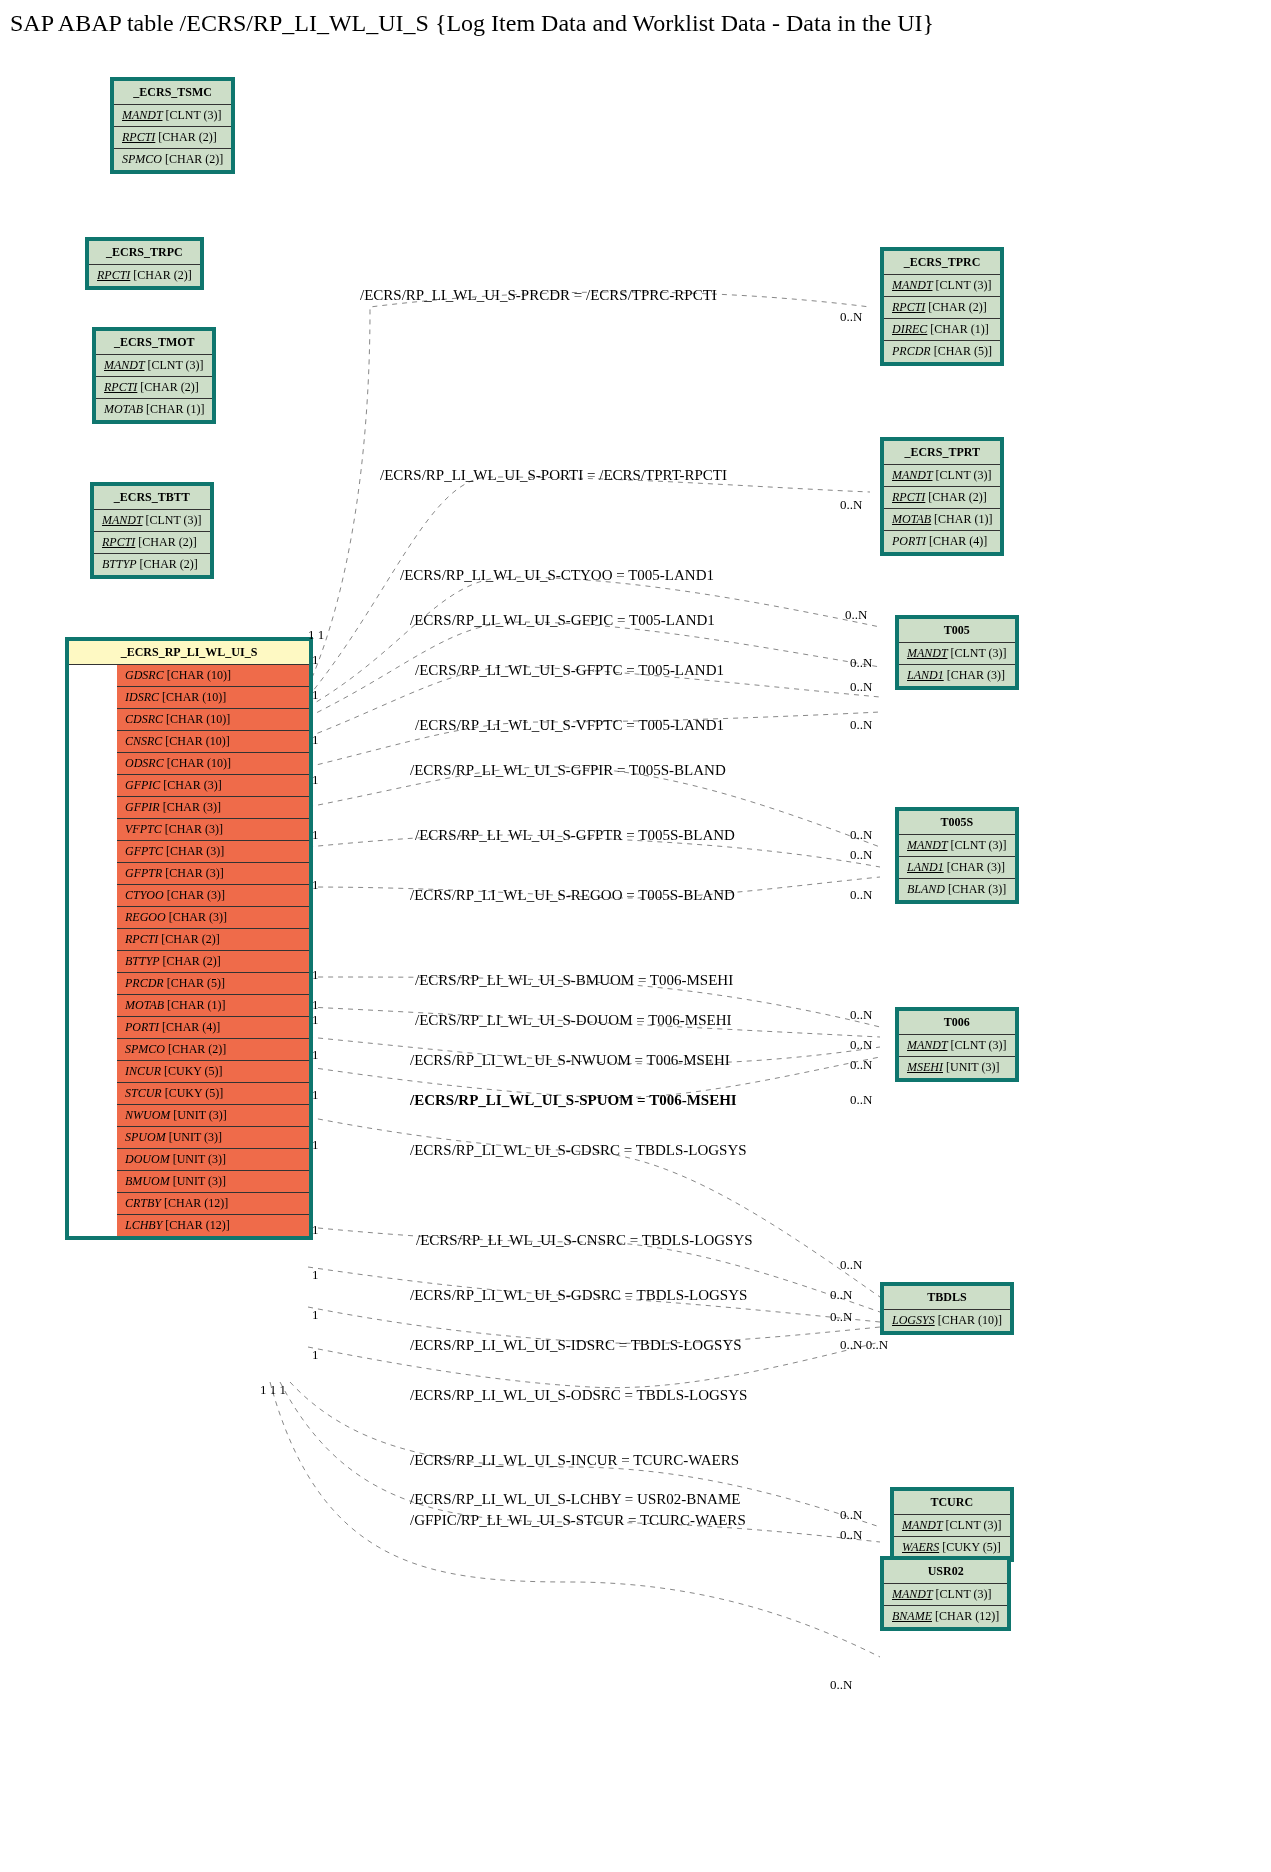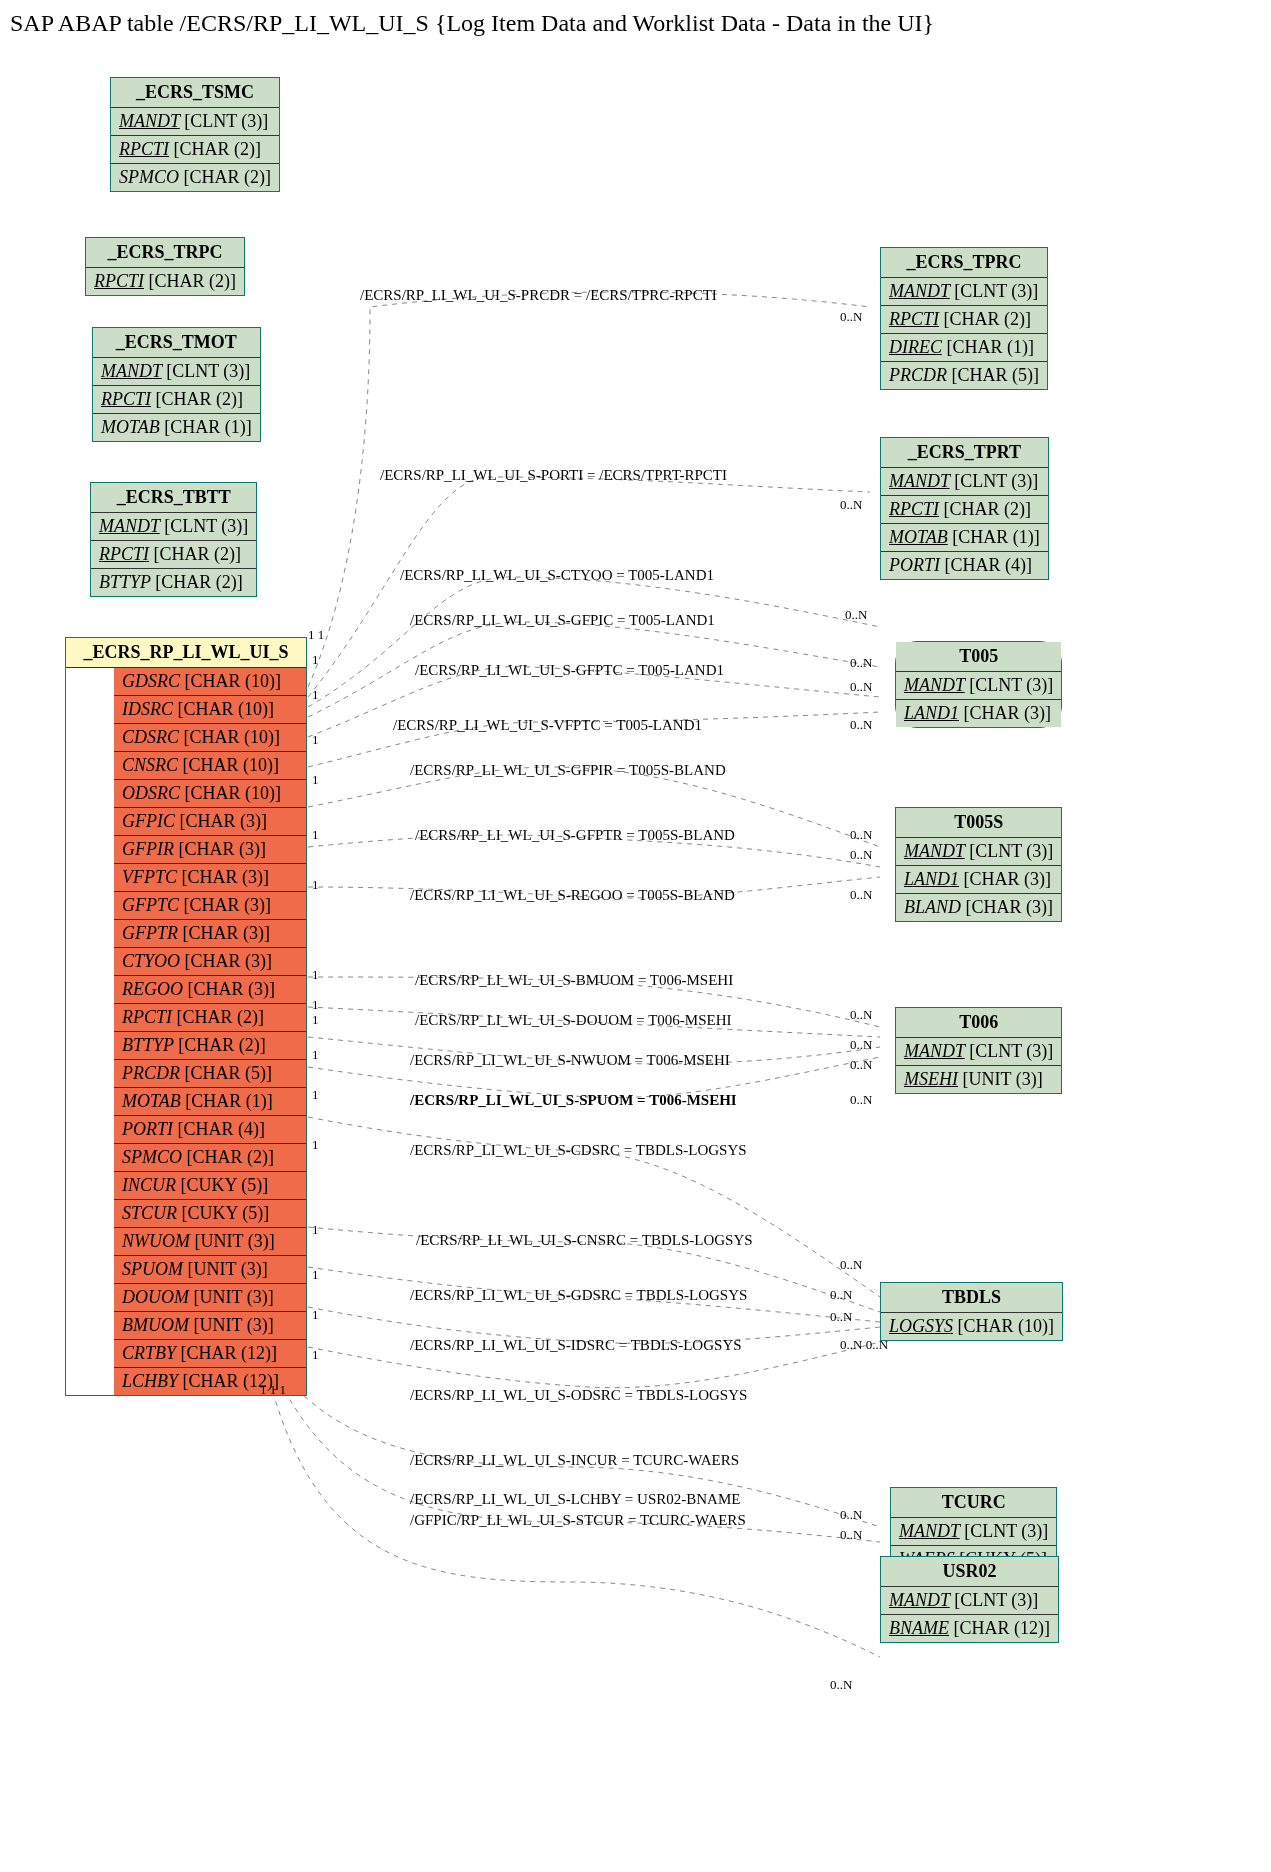--- a/index.html
+++ b/index.html
@@ -15,22 +15,22 @@
     margin-bottom: 10px;
     font-family: Georgia, serif;
   }
   .diagram {
     position: relative;
     width: 1250px;
     height: 1800px;
   }
   .entity {
     position: absolute;
-    border: 1px solid #0f766e;
-    font-size: 18px;
+    border: 4px solid #0f766e;
+    font-size: 12px;
   }
   .entity-header {
     background: #cddec8;
     padding: 4px 8px;
     text-align: center;
     font-weight: bold;
     border-bottom: 1px solid #333;
     white-space: nowrap;
   }
   .entity-row {
@@ -166,21 +166,21 @@
 </div>
 
 <div class="entity" style="left:870px; top:390px;">
   <div class="entity-header">_ECRS_TPRT</div>
   <div class="entity-row"><span class="key">MANDT</span> <span class="type">[CLNT (3)]</span></div>
   <div class="entity-row"><span class="key">RPCTI</span> <span class="type">[CHAR (2)]</span></div>
   <div class="entity-row"><span class="key">MOTAB</span> <span class="type">[CHAR (1)]</span></div>
   <div class="entity-row"><span>PORTI</span> <span class="type">[CHAR (4)]</span></div>
 </div>
 
-<div class="entity" style="left:885px; top:594px;border-radius:22px;">
+<div class="entity" style="left:885px; top:568px;">
   <div class="entity-header">T005</div>
   <div class="entity-row"><span class="key">MANDT</span> <span class="type">[CLNT (3)]</span></div>
   <div class="entity-row"><span class="key">LAND1</span> <span class="type">[CHAR (3)]</span></div>
 </div>
 
 <div class="entity" style="left:885px; top:760px;">
   <div class="entity-header">T005S</div>
   <div class="entity-row"><span class="key">MANDT</span> <span class="type">[CLNT (3)]</span></div>
   <div class="entity-row"><span class="key">LAND1</span> <span class="type">[CHAR (3)]</span></div>
   <div class="entity-row"><span>BLAND</span> <span class="type">[CHAR (3)]</span></div>
@@ -207,21 +207,21 @@
   <div class="entity-header">USR02</div>
   <div class="entity-row"><span class="key">MANDT</span> <span class="type">[CLNT (3)]</span></div>
   <div class="entity-row"><span class="key">BNAME</span> <span class="type">[CHAR (12)]</span></div>
 </div>
 
 <div class="rel-label" style="left:350px; top:240px;">/ECRS/RP_LI_WL_UI_S-PRCDR = /ECRS/TPRC-RPCTI</div>
 <div class="rel-label" style="left:370px; top:420px;">/ECRS/RP_LI_WL_UI_S-PORTI = /ECRS/TPRT-RPCTI</div>
 <div class="rel-label" style="left:390px; top:520px;">/ECRS/RP_LI_WL_UI_S-CTYOO = T005-LAND1</div>
 <div class="rel-label" style="left:400px; top:565px;">/ECRS/RP_LI_WL_UI_S-GFPIC = T005-LAND1</div>
 <div class="rel-label" style="left:405px; top:615px;">/ECRS/RP_LI_WL_UI_S-GFPTC = T005-LAND1</div>
-<div class="rel-label" style="left:383px; top:670px;">/ECRS/RP_LI_WL_UI_S-VFPTC = T005-LAND1</div>
+<div class="rel-label" style="left:405px; top:670px;">/ECRS/RP_LI_WL_UI_S-VFPTC = T005-LAND1</div>
 <div class="rel-label" style="left:400px; top:715px;">/ECRS/RP_LI_WL_UI_S-GFPIR = T005S-BLAND</div>
 <div class="rel-label" style="left:405px; top:780px;">/ECRS/RP_LI_WL_UI_S-GFPTR = T005S-BLAND</div>
 <div class="rel-label" style="left:400px; top:840px;">/ECRS/RP_LI_WL_UI_S-REGOO = T005S-BLAND</div>
 <div class="rel-label" style="left:405px; top:925px;">/ECRS/RP_LI_WL_UI_S-BMUOM = T006-MSEHI</div>
 <div class="rel-label" style="left:405px; top:965px;">/ECRS/RP_LI_WL_UI_S-DOUOM = T006-MSEHI</div>
 <div class="rel-label" style="left:400px; top:1005px;">/ECRS/RP_LI_WL_UI_S-NWUOM = T006-MSEHI</div>
 <div class="rel-label" style="left:400px; top:1045px;font-weight:bold;">/ECRS/RP_LI_WL_UI_S-SPUOM = T006-MSEHI</div>
 <div class="rel-label" style="left:400px; top:1095px;">/ECRS/RP_LI_WL_UI_S-CDSRC = TBDLS-LOGSYS</div>
 <div class="rel-label" style="left:400px; top:1185px;margin-left:6px;">/ECRS/RP_LI_WL_UI_S-CNSRC = TBDLS-LOGSYS</div>
 <div class="rel-label" style="left:400px; top:1240px;">/ECRS/RP_LI_WL_UI_S-GDSRC = TBDLS-LOGSYS</div>

